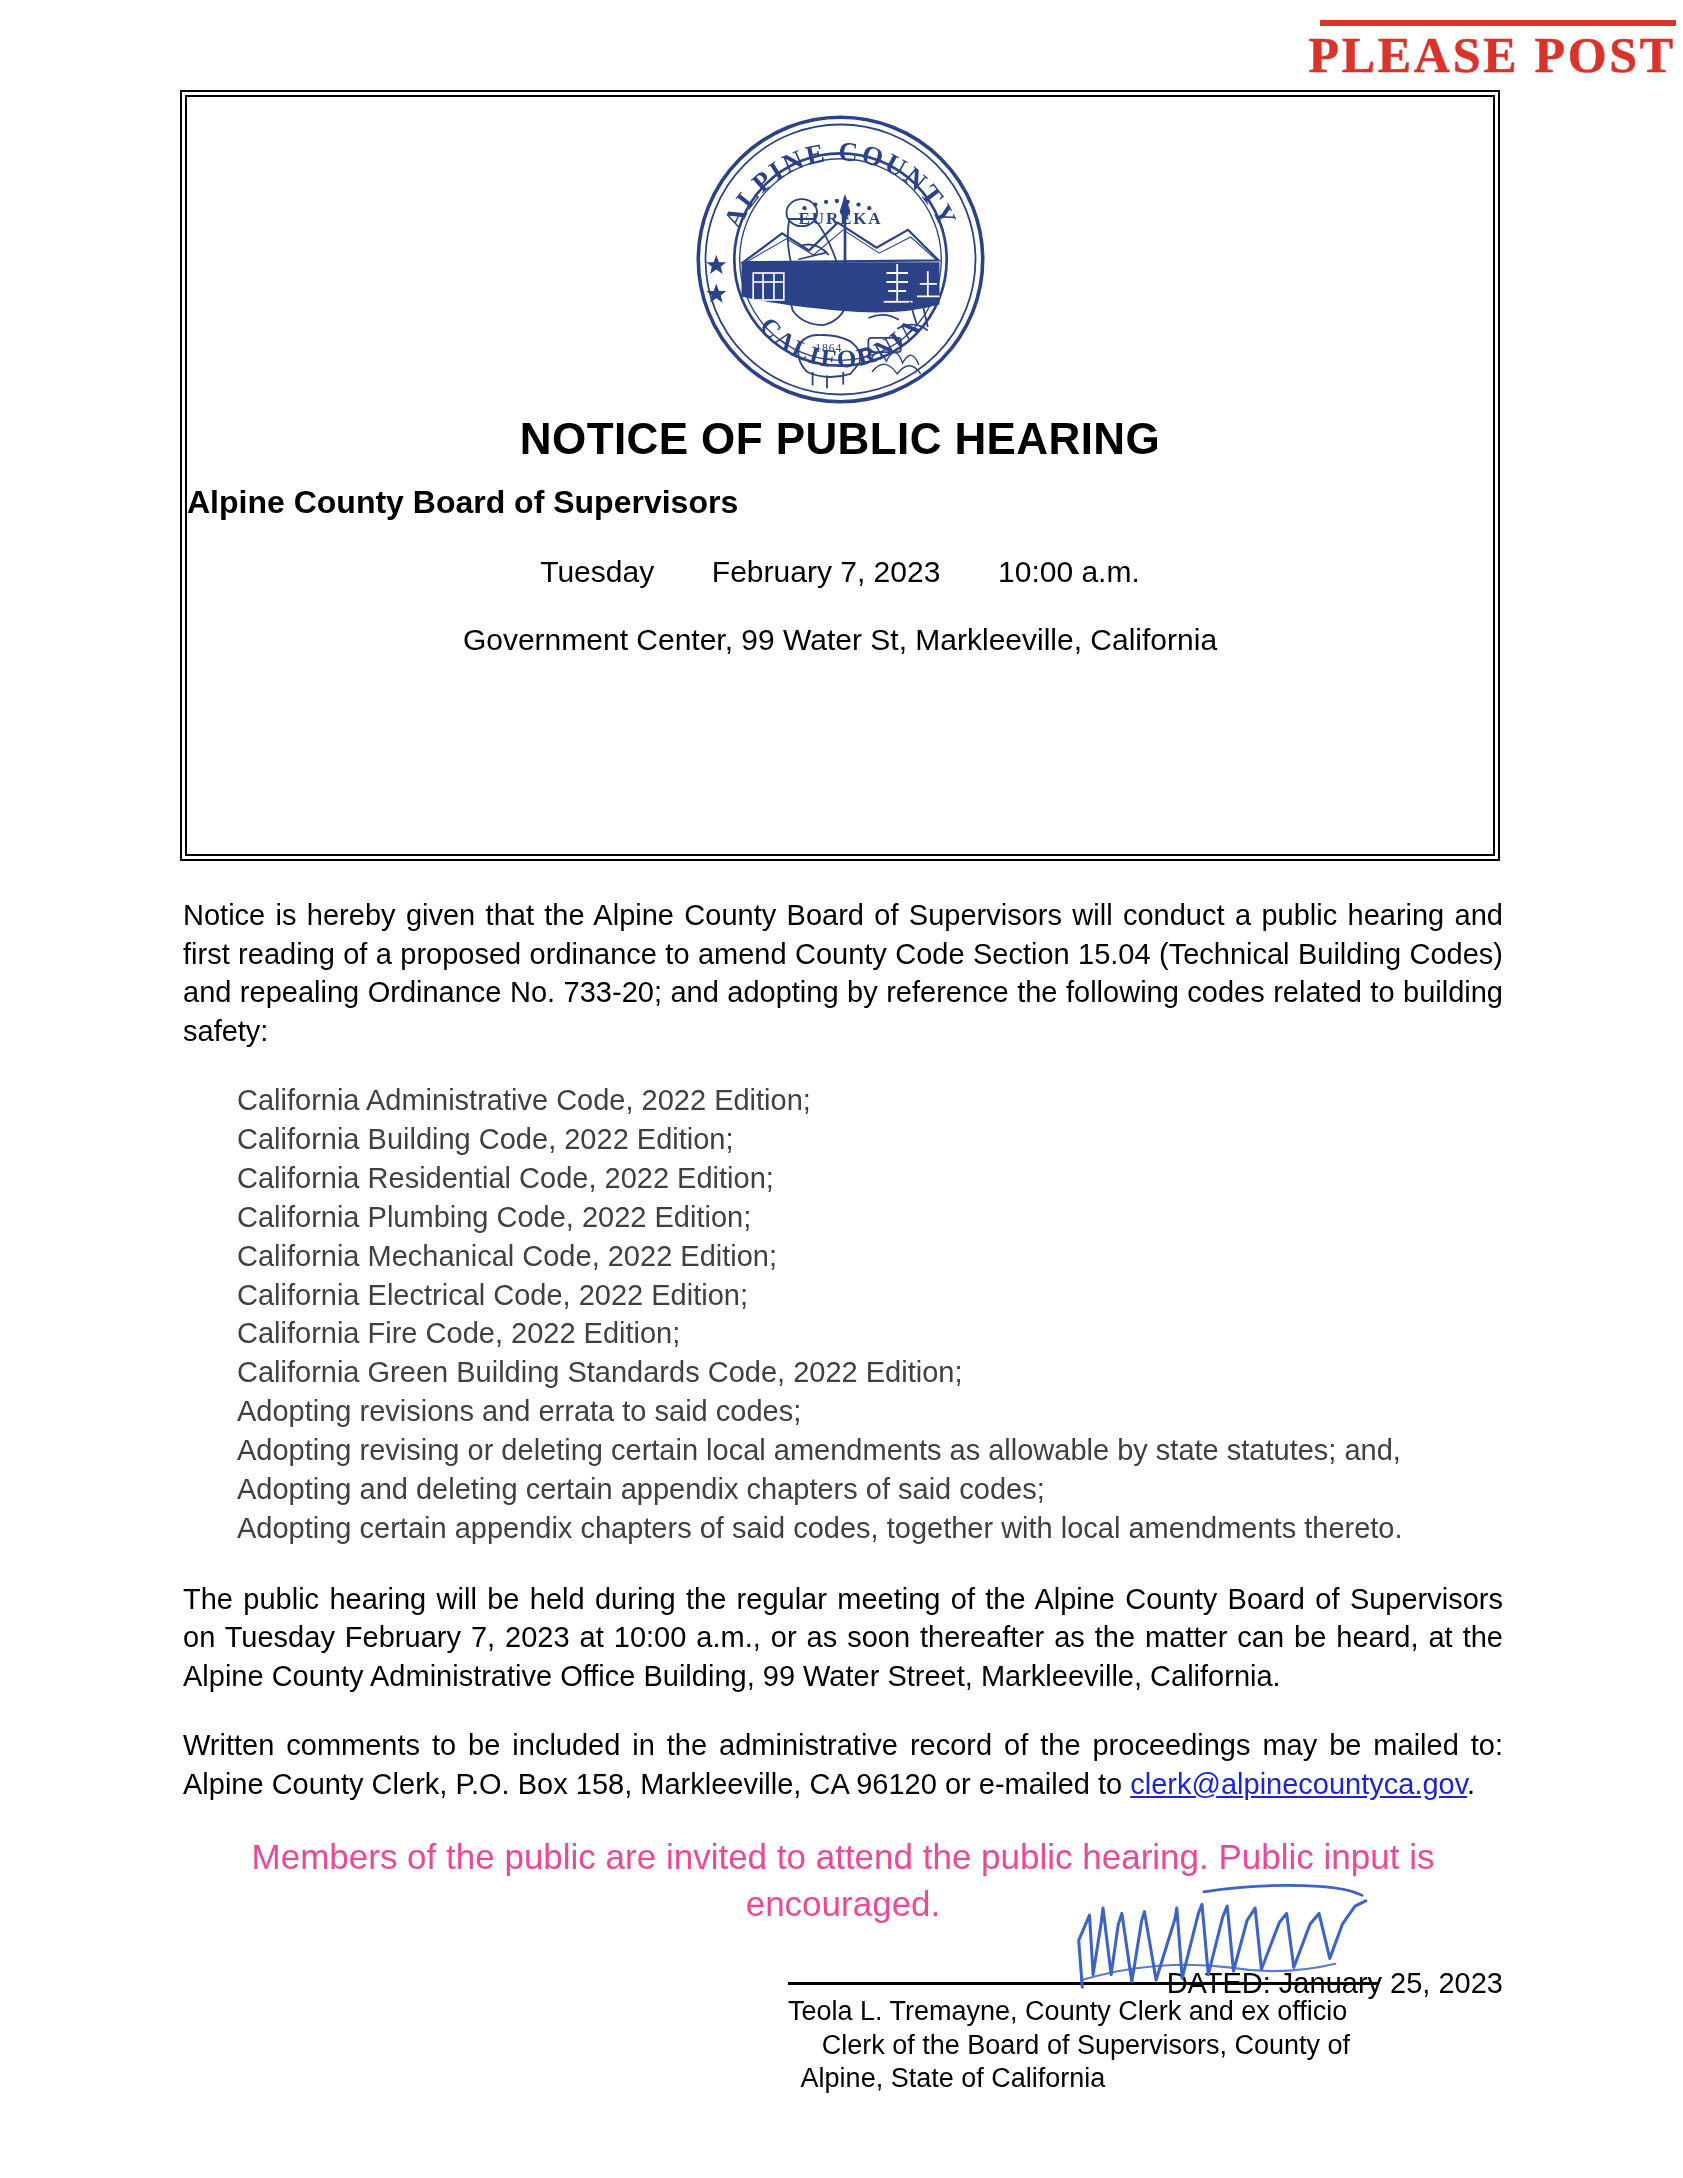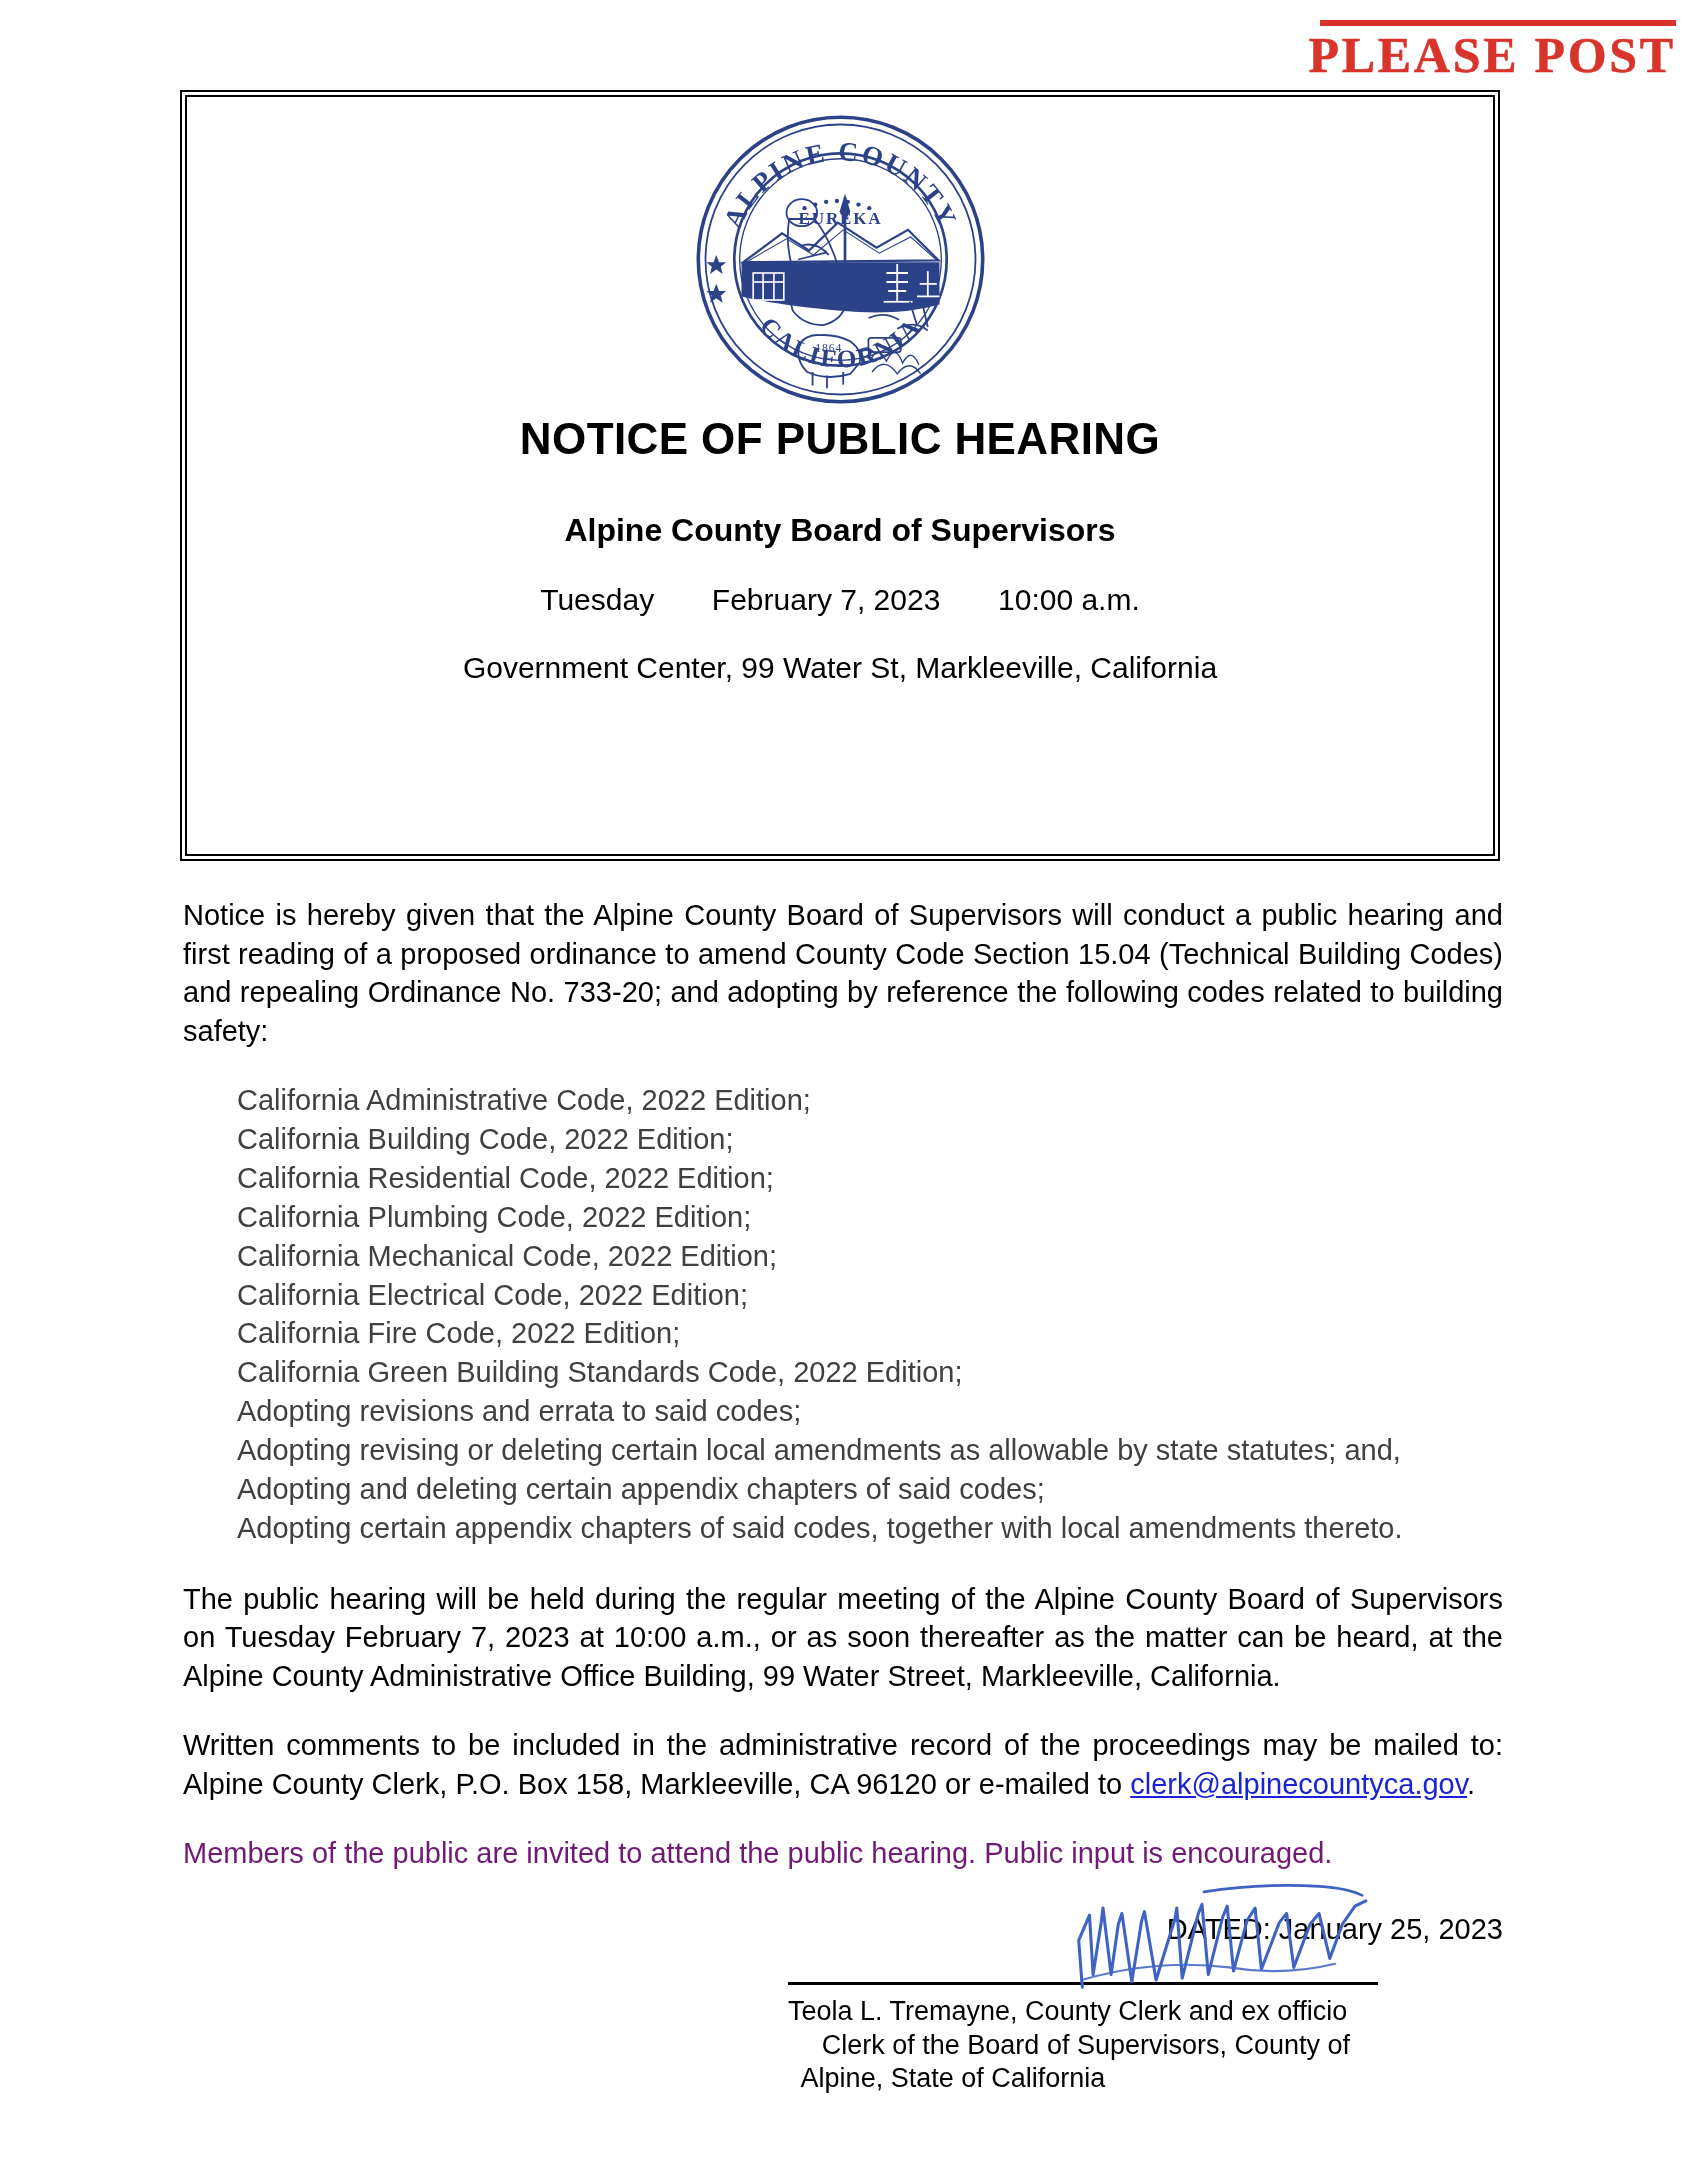--- a/index.html
+++ b/index.html
@@ -67,24 +67,23 @@
   }
   .doc-title {
     text-align: center;
     font-size: 44px;
     font-weight: bold;
     letter-spacing: 0.4px;
     margin-top: 5.4px;
     color: #000;
   }
   .doc-subtitle {
-    text-align: center;
     font-size: 32px;
     font-weight: bold;
-    margin-top: 48px;
+    margin-top: 20px;
     color: #000;
   }
   .meeting-line {
     text-align: center;
     font-size: 30px;
     margin-top: 34px;
     color: #000;
   }
   .meeting-line .gap { display: inline-block; width: 41px; }
   .location-line {
@@ -121,24 +120,25 @@
     color: #404040;
     white-space: nowrap;
   }
 
   a.email {
     color: #1a23d6;
     text-decoration: underline;
   }
 
   .closing {
-    font-size: 29px;
+    font-size: 35px;
     line-height: 1.33;
     margin: 0 0 40px 0;
-    color: #701a75;
+    color: #ec4899;
+    text-align: center;
   }
   .dated {
     font-size: 29px;
     color: #000;
     margin: 0;
     text-align: right;
   }
 
   
   .sig-area {

